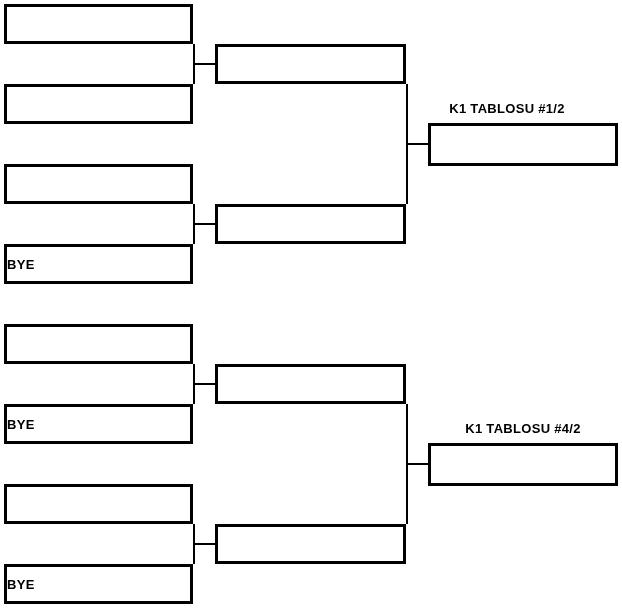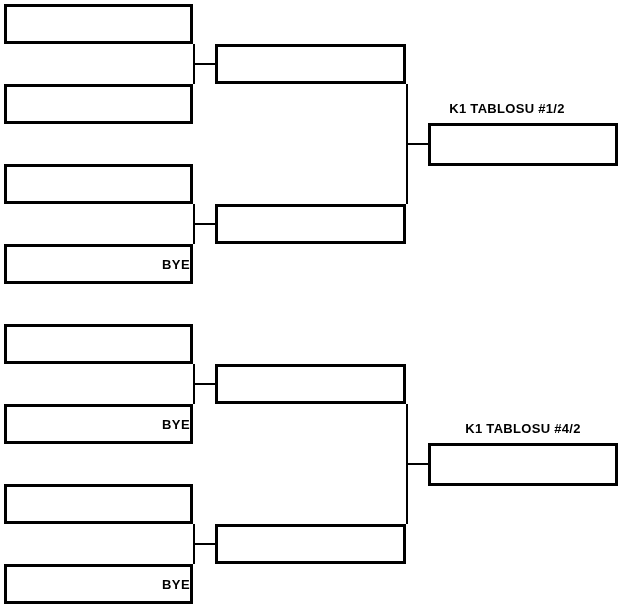--- a/index.html
+++ b/index.html
@@ -17,21 +17,21 @@
     background: #ffffff;
     overflow: hidden;
   }
   .slot {
     position: absolute;
     box-sizing: border-box;
     border: 3px solid #22c55e;
     background: #ffffff;
     display: flex;
     align-items: center;
-    justify-content: flex-end;
+    justify-content: flex-start;
   }
   .slot-label {
     font-family: "Liberation Sans", sans-serif;
     font-size: 13px;
     font-weight: bold;
     color: #000000;
     letter-spacing: 0.4px;
     line-height: 1;
     white-space: nowrap;
   }

